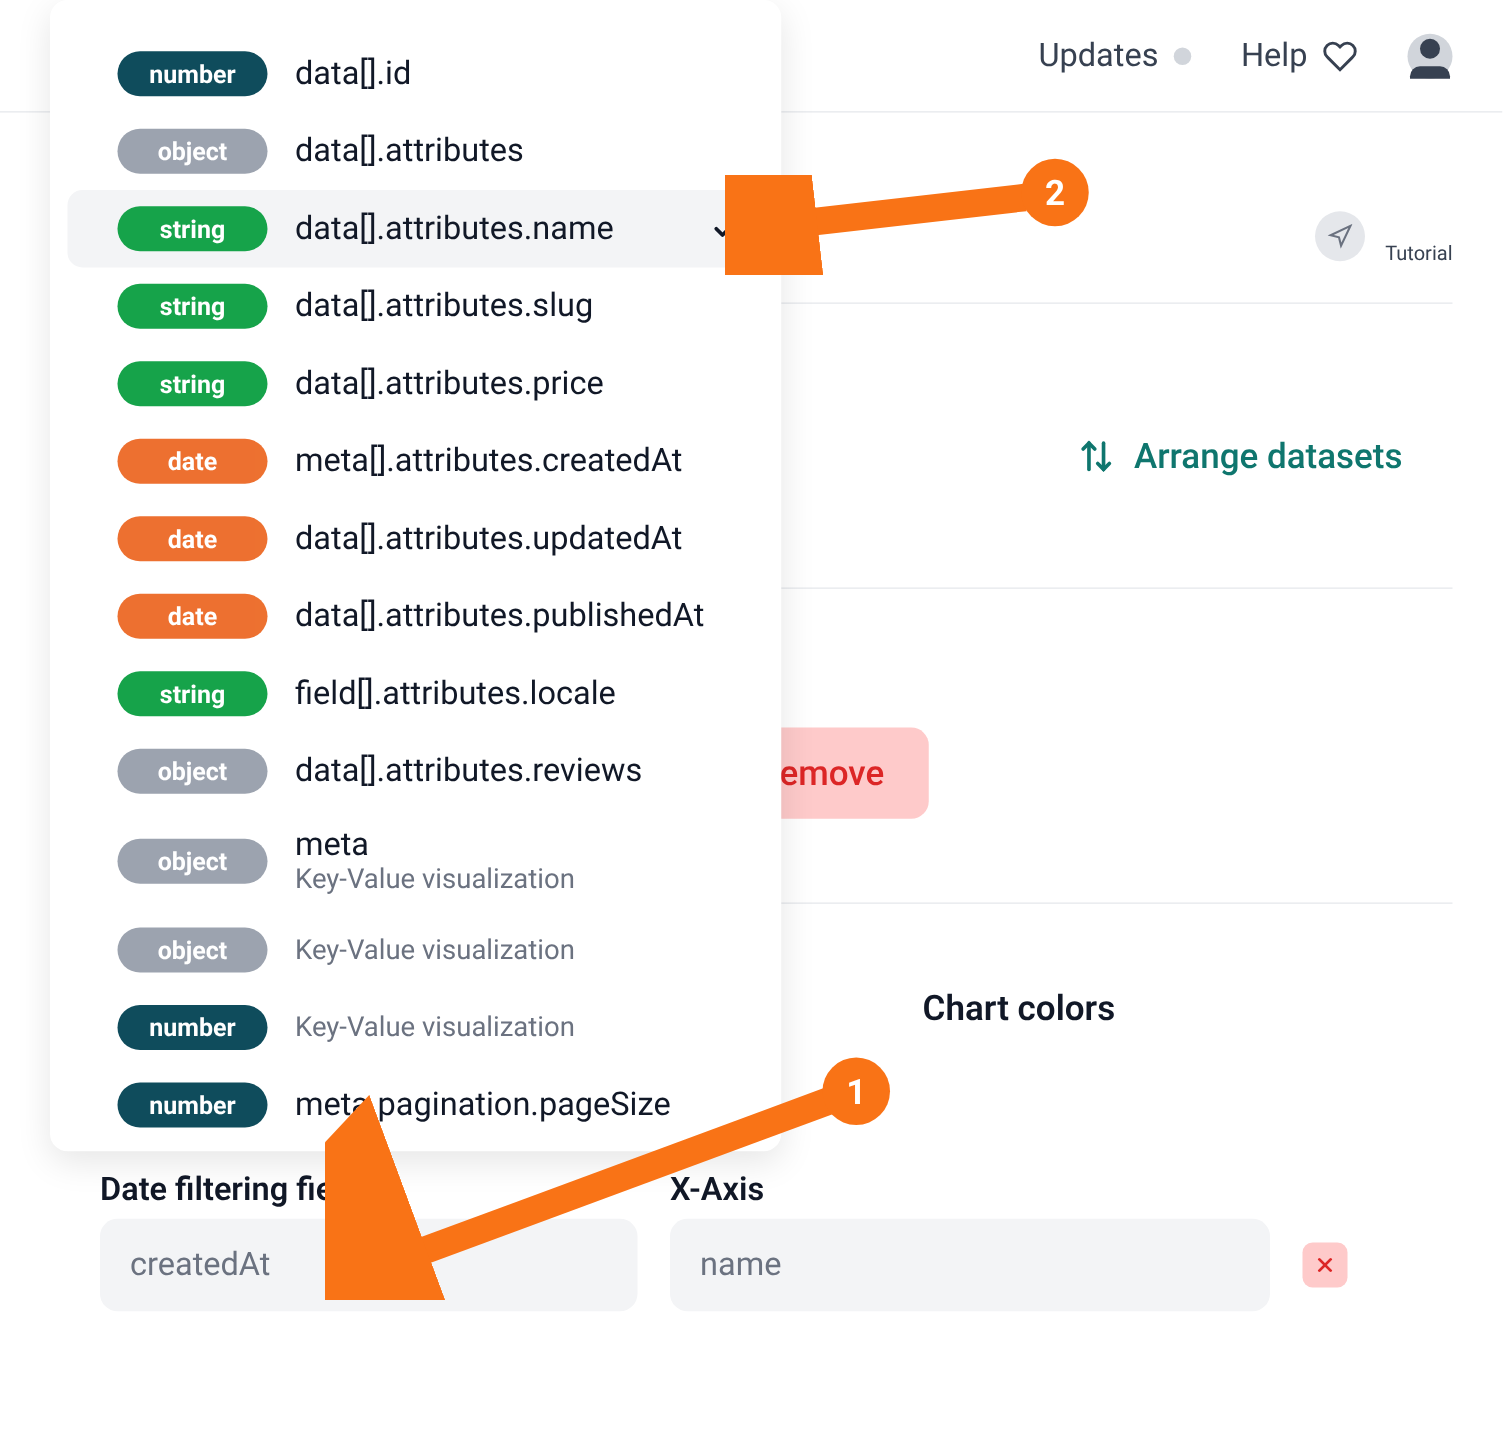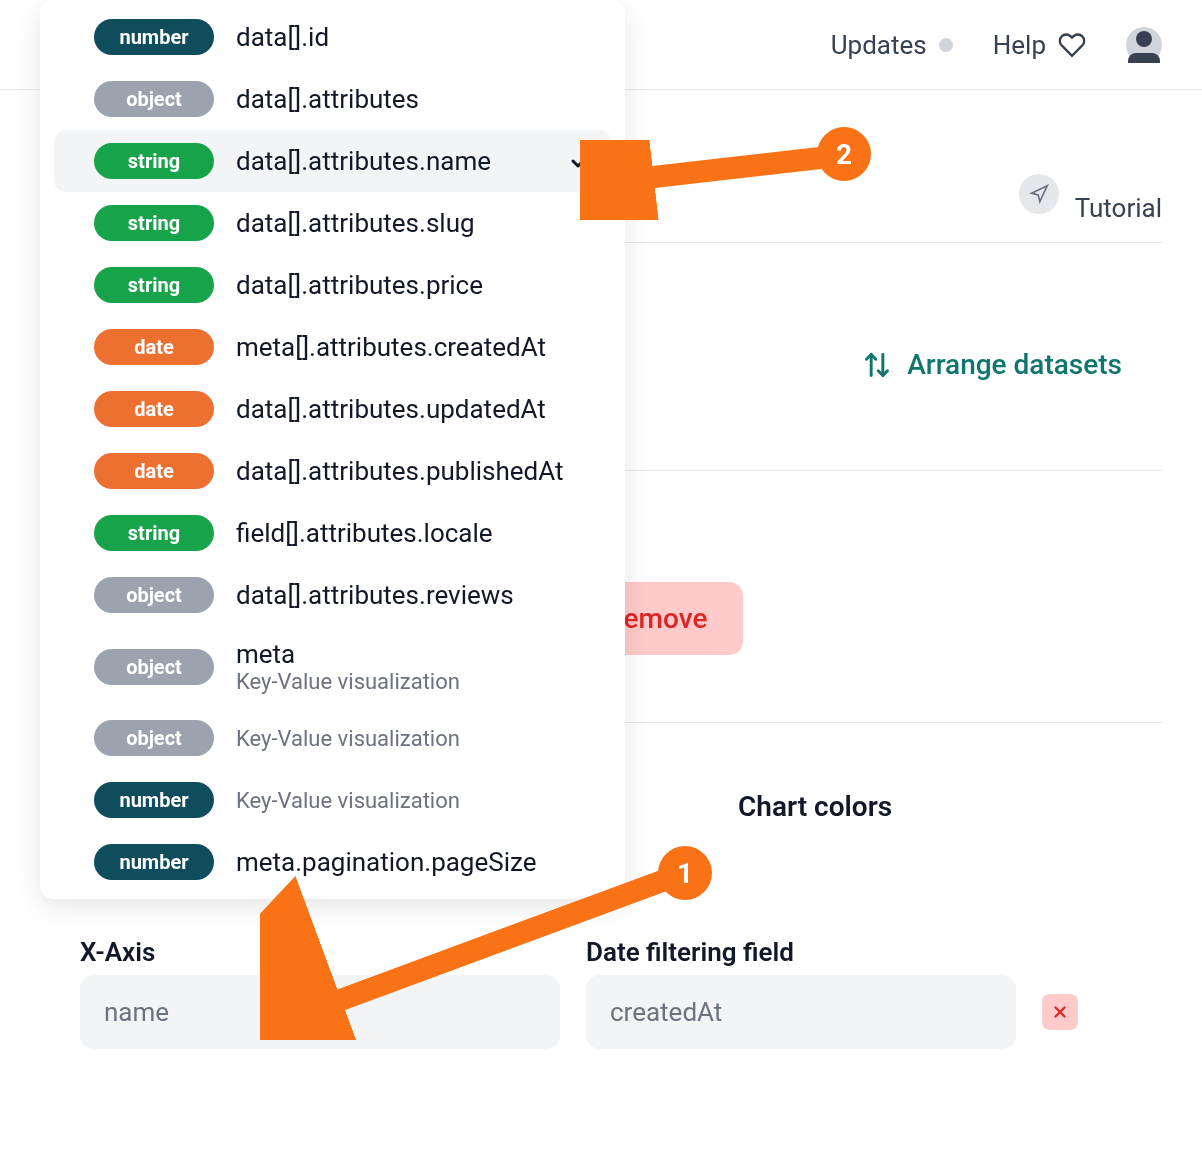--- a/index.html
+++ b/index.html
@@ -87,21 +87,21 @@
     .tutorial-icon {
       width: 40px;
       height: 40px;
       background: #e5e7eb;
       border-radius: 50%;
       display: flex;
       align-items: center;
       justify-content: center;
     }
     .tutorial-label {
-      font-size: 26px;
+      font-size: 16px;
       color: #374151;
       margin-top: 28px;
     }
 
     .divider-1 {
       position: absolute;
       top: 242px;
       left: 50px;
       right: 40px;
       border-top: 1px solid #e5e7eb;
@@ -210,21 +210,21 @@
 
     
     .dropdown {
       position: absolute;
       top: 0;
       left: 40px;
       width: 585px;
       background: #fff;
       border-radius: 14px;
       box-shadow: 0 8px 28px rgba(0,0,0,0.10);
-      padding-top: 6px;
+      padding-top: 28px;
       padding-bottom: 6px;
       z-index: 50;
     }
     .dd-item {
       display: flex;
       align-items: center;
       gap: 22px;
       padding: 13px 18px 13px 40px;
       cursor: pointer;
       border-radius: 12px;
@@ -336,26 +336,26 @@
 <button class="remove-btn">
   <span>Remove</span>
 </button>
 
 <div class="divider-3"></div>
 
 <div class="chart-colors-label">Chart colors</div>
 
 <div class="bottom-fields">
   <div class="field-group">
+    <span class="field-label">Date filtering field</span>
+    <input class="field-input field-input-2" value="createdAt" style="">
+  </div>
+  <div class="field-group">
     <span class="field-label">X-Axis</span>
     <input class="field-input" value="name" style="">
-  </div>
-  <div class="field-group">
-    <span class="field-label">Date filtering field</span>
-    <input class="field-input field-input-2" value="createdAt" style="">
   </div>
   <div class="remove-x">
     <svg viewBox="0 0 24 24" fill="none" stroke="#dc2626" stroke-width="3" stroke-linecap="round">
       <line x1="18" y1="6" x2="6" y2="18"></line>
       <line x1="6" y1="6" x2="18" y2="18"></line>
     </svg>
   </div>
 </div>
 
 <div class="dropdown" id="dropdown-list">

